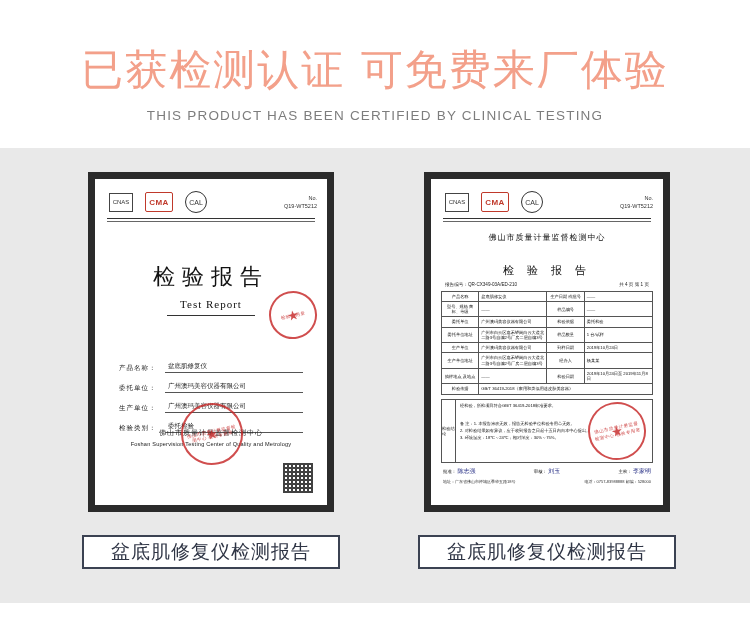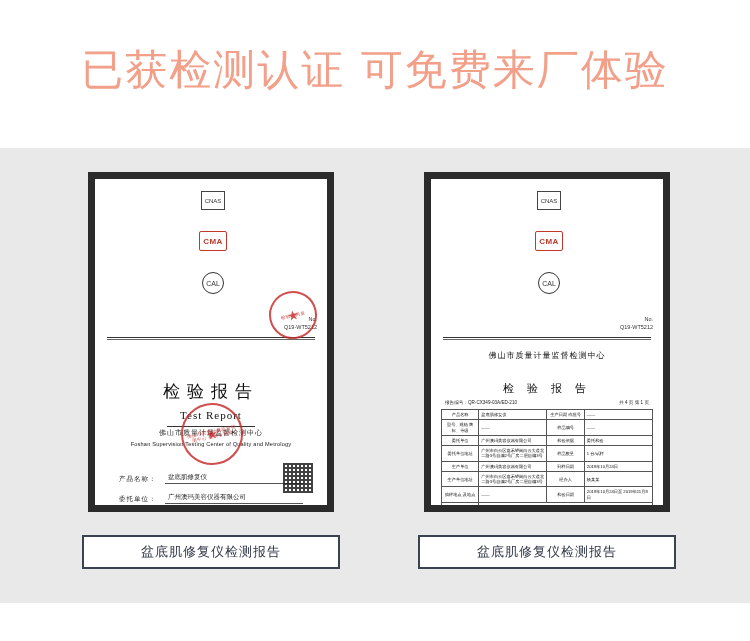--- a/index.html
+++ b/index.html
@@ -41,21 +41,21 @@
     border:7px solid #2b2b2b;
     box-sizing:border-box;
     overflow:hidden;
   }
   .cert-left{left:88px;top:172px;width:246px;height:340px;}
   .cert-right{left:424px;top:172px;width:246px;height:340px;}
 
   .cert-inner{position:relative;width:100%;height:100%;padding:8px 10px;box-sizing:border-box;}
 
   
-  .logos{display:flex;align-items:center;gap:21px;padding-top:4px;padding-left:4px;flex-direction:column;}
+  .logos{display:flex;align-items:center;gap:12px;padding-top:4px;padding-left:4px;}
   .logo-box{
     width:22px;height:17px;border:1.2px solid #444;
     display:flex;align-items:center;justify-content:center;
     font-size:6px;color:#333;line-height:1;
   }
   .logo-cma{
     width:26px;height:18px;border:1.4px solid #c0392b;color:#c0392b;
     display:flex;align-items:center;justify-content:center;
     font-size:8px;font-weight:bold;border-radius:2px;letter-spacing:0.5px;
   }
@@ -64,21 +64,21 @@
     display:flex;align-items:center;justify-content:center;
     font-size:7px;color:#333;
   }
   .logo-no{font-size:5.5px;color:#333;margin-left:auto;text-align:right;line-height:1.5;}
 
   .hr-dark{height:1.4px;background:#333;margin:5px 2px 0 2px;}
   .hr-thin{height:0.8px;background:#666;margin:1.5px 2px 0 2px;}
 
   
   .ltitle-cn{
-    text-align:center;font-size:17px;letter-spacing:7px;color:#111;
+    text-align:center;font-size:22px;letter-spacing:7px;color:#111;
     margin-top:40px;font-family:"DejaVu Sans","Liberation Sans",sans-serif;
   }
   .ltitle-en{
     text-align:center;font-size:11px;letter-spacing:1px;color:#111;
     margin-top:6px;font-family:"Liberation Serif",serif;
   }
   .ltitle-rule{width:88px;height:1px;background:#333;margin:5px auto 0 auto;}
 
   .lfields{margin-top:46px;padding:0 14px;}
   .lfield{display:flex;font-size:6.5px;color:#222;margin-bottom:9px;align-items:flex-end;}
@@ -132,34 +132,35 @@
   .rsign .hw{font-family:"DejaVu Serif","Liberation Serif",serif;font-size:6px;color:#1a237e;}
   .rfootline{font-size:4px;color:#333;margin-top:3px;padding:0 2px;display:flex;justify-content:space-between;}
 
   
   .caption{
     position:absolute;
     box-sizing:border-box;
     border:2px solid #3b4252;
     background:#ffffff;
     color:#2f3545;
-    font-size:13px;
+    font-size:19px;
     letter-spacing:1px;
     display:flex;align-items:center;justify-content:center;
     font-family:"DejaVu Sans","Liberation Sans",sans-serif;
   }
   .cap-left{left:82px;top:535px;width:258px;height:34px;}
   .cap-right{left:418px;top:535px;width:258px;height:34px;}
 </style>
 </head>
 <body>
 
 <div class="page">
 
   <div class="headline">已获检测认证 可免费来厂体验</div>
+  <div class="subhead">THIS PRODUCT HAS BEEN CERTIFIED BY CLINICAL TESTING</div>
 
   <div class="grayband"></div>
 
   <div class="cert cert-left">
     <div class="cert-inner">
       <div class="logos">
         <div class="logo-box">CNAS</div>
         <div class="logo-cma">CMA</div>
         <div class="logo-cal">CAL</div>
         <div class="logo-no">

